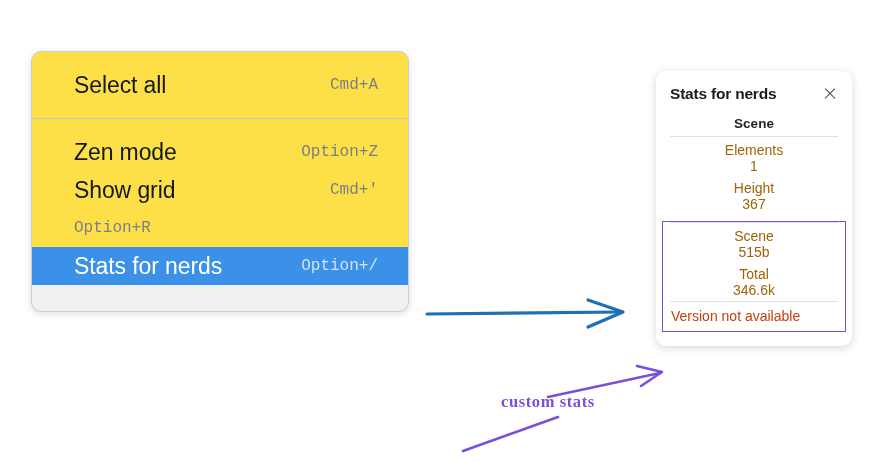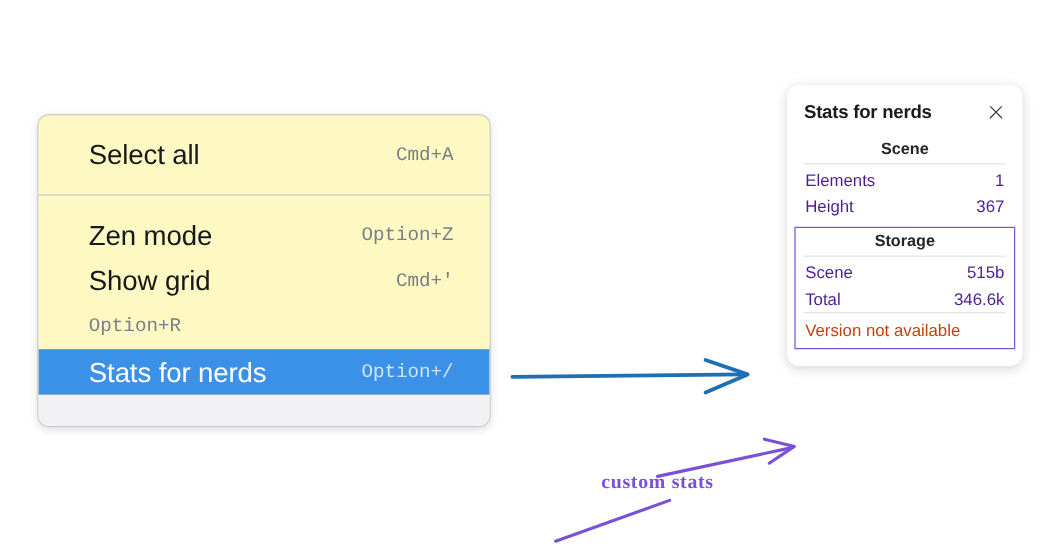--- a/index.html
+++ b/index.html
@@ -15,26 +15,25 @@
     font-family: "Liberation Sans", sans-serif;
     -webkit-font-smoothing: antialiased;
   }
 
   
   #context-menu {
     position: absolute;
     left: 31px;
     top: 51px;
     width: 376px;
-    background: #fef9c3;
+    background: #fde047;
     border: 1px solid #c9ccd2;
     border-radius: 10px;
     box-shadow: 0 2px 7px rgba(0,0,0,0.13);
     overflow: hidden;
-    margin-top: 44px;
   }
   .menu-group {
     padding: 6px 0;
   }
   .menu-group.group-top {
     padding-top: 14px;
     padding-bottom: 14px;
   }
   .menu-group.group-bottom {
     padding-top: 14px;
@@ -133,24 +132,25 @@
     padding: 3px 0 5px 0;
   }
   .rule {
     height: 1px;
     background: #e2e2e6;
     margin: 0 0 2px 0;
   }
   .stat-row {
     display: flex;
     align-items: center;
-    justify-content: space-between;
+    justify-content: flex-end;
     font-size: 14px;
-    color: #4c1d95;
+    color: #a16207;
     padding: 3px 1px;
+    flex-direction: column;
   }
   .stat-row .sr-value {
     font-variant-numeric: tabular-nums;
   }
   .stat-note {
     font-size: 14px;
     color: #c2410c;
     padding: 4px 1px 2px 1px;
     text-align: left;
   }
@@ -234,21 +234,20 @@
     </div>
     <div class="stat-row">
       <span class="sr-label">Height</span>
       <span class="sr-value">367</span>
     </div>
   </div>
 
   <div id="custom-stats-box">
 
     <div>
-      <div class="section-title">Storage</div>
       <div class="rule"></div>
       <div class="stat-row">
         <span class="sr-label">Scene</span>
         <span class="sr-value">515b</span>
       </div>
       <div class="stat-row">
         <span class="sr-label">Total</span>
         <span class="sr-value">346.6k</span>
       </div>
     </div>

